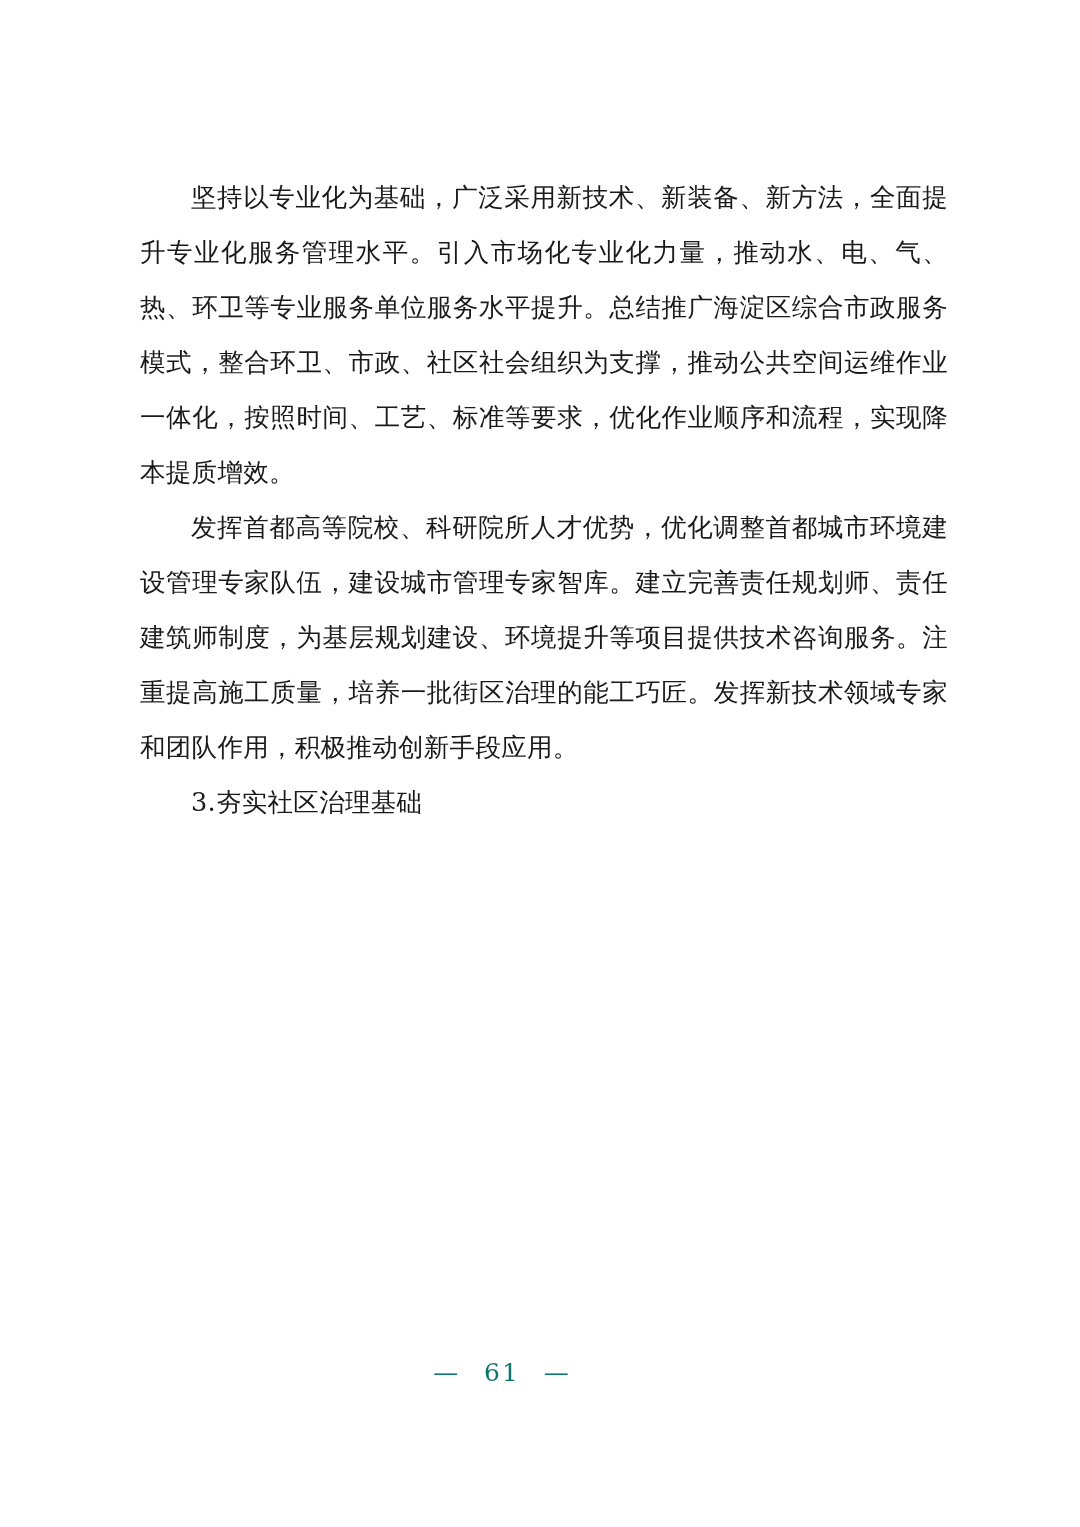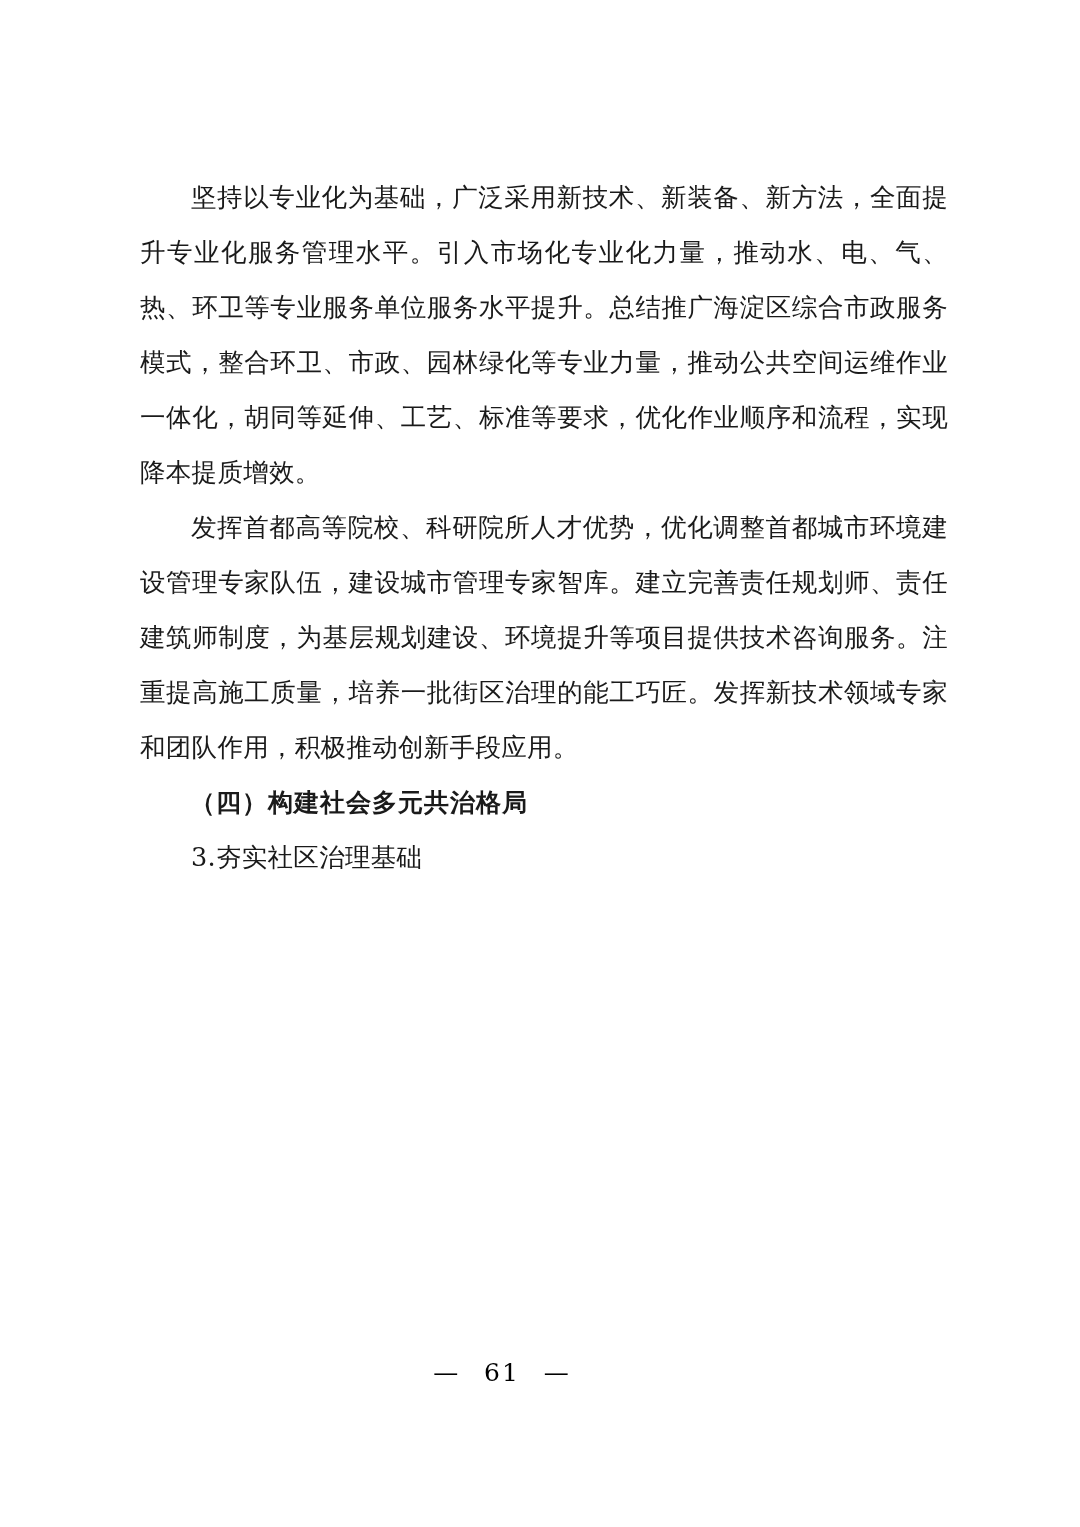--- a/index.html
+++ b/index.html
@@ -47,40 +47,39 @@
     font-size: 25px;
   }
   .footer {
     position: absolute;
     left: 0;
     top: 1358px;
     width: 1004px;
     text-align: center;
     font-size: 25px;
     font-family: "DejaVu Serif", "Liberation Serif", serif;
-    color: #000000;
+    color: #0f766e;
     letter-spacing: 2px;
   }
   .footer .dash {
     display: inline-block;
     padding: 0 14px;
   }
   .pgnum {
     display: inline-block;
     min-width: 34px;
   }
 </style>
 </head>
 <body>
 
 <div class="page">
   <div class="doc-body">
-    <p class="para">坚持以专业化为基础，广泛采用新技术、新装备、新方法，全面提升专业化服务管理水平。引入市场化专业化力量，推动水、电、气、热、环卫等专业服务单位服务水平提升。总结推广海淀区综合市政服务模式，整合环卫、市政、园林绿化等专业力量，推动公共空间运维作业一体化，胡同等延伸、工艺、标准等要求，优化作业顺序和流程，实现降本提质增效。</p>
+    <p class="para">坚持以专业化为基础，广泛采用新技术、新装备、新方法，全面提升专业化服务管理水平。引入市场化专业化力量，推动水、电、气、热、环卫等专业服务单位服务水平提升。总结推广海淀区综合市政服务模式，整合环卫、市政、社区社会组织为支撑，推动公共空间运维作业一体化，按照时间、工艺、标准等要求，优化作业顺序和流程，实现降本提质增效。</p>
     <p class="para">发挥首都高等院校、科研院所人才优势，优化调整首都城市环境建设管理专家队伍，建设城市管理专家智库。建立完善责任规划师、责任建筑师制度，为基层规划建设、环境提升等项目提供技术咨询服务。注重提高施工质量，培养一批街区治理的能工巧匠。发挥新技术领域专家和团队作用，积极推动创新手段应用。</p>
-    <p class="heading-bold">（四）构建社会多元共治格局</p>
     <p class="heading-num">3.夯实社区治理基础</p>
   </div>
 </div>
 
 <div class="footer">
   <span class="dash">—</span>
   <span class="pgnum">61</span>
   <span class="dash">—</span>
 </div>
 

